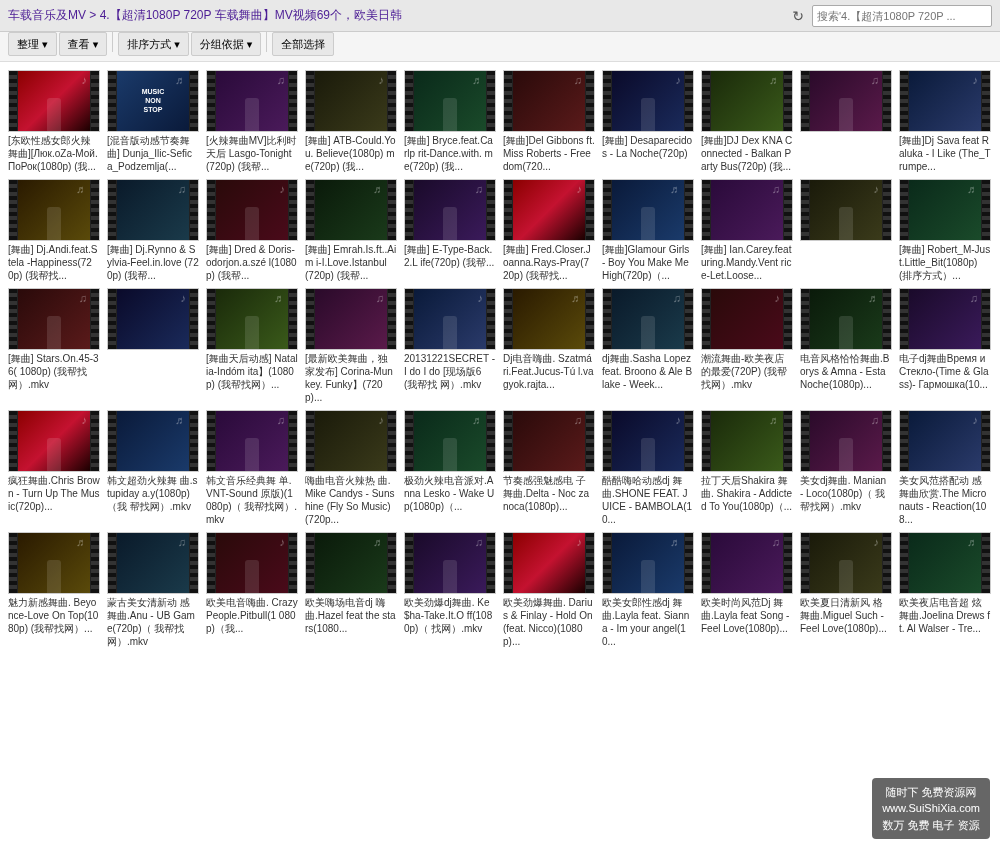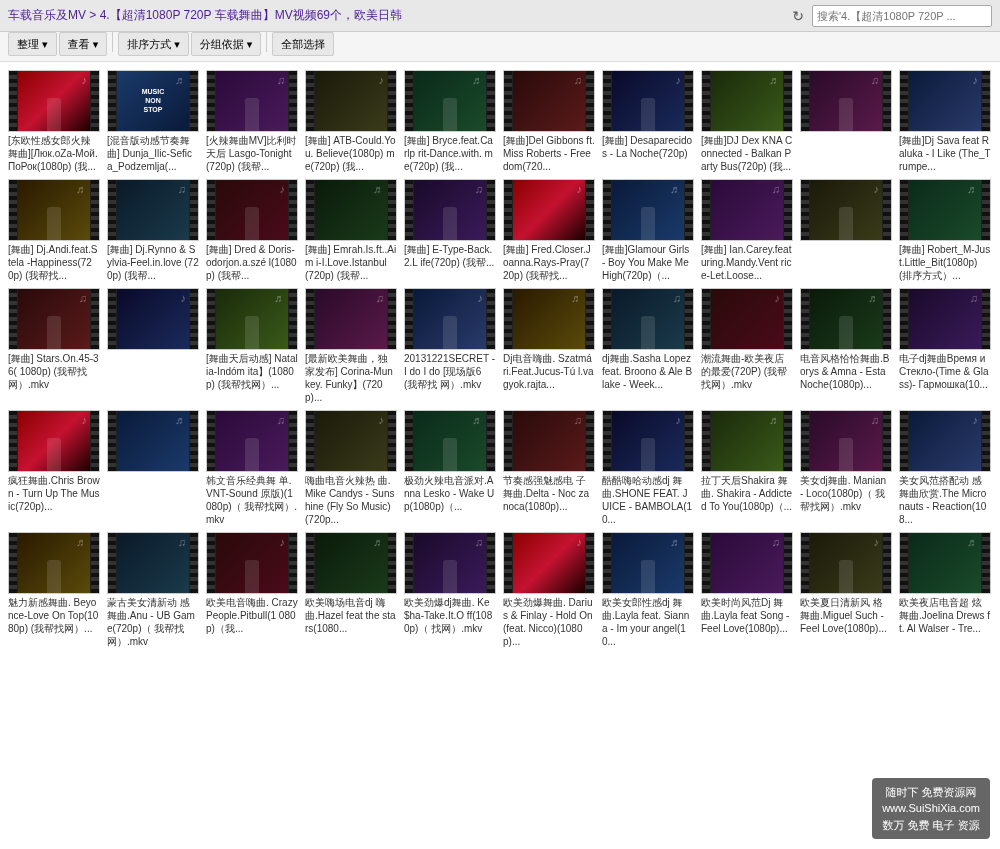--- a/index.html
+++ b/index.html
@@ -476,20 +476,21 @@
           </div>
         </div>
         <div class="video-label">疯狂舞曲.Chris Brown - Turn Up The Music(720p)...</div>
       </div>
       <div class="video-item">
         <div class="video-thumb">
           <div class="thumb-inner t2" style="background: linear-gradient(135deg, rgb(10, 26, 58), rgb(26, 58, 106));">
             <div style="position: absolute; top: 3px; right: 3px; color: rgba(255, 255, 255, 0.35); font-size: 11px; z-index: 3;">♬</div>
           </div>
         </div>
+        <div class="video-label">韩文超劲火辣舞 曲.stupiday a.y(1080p)（我 帮找网）.mkv</div>
       </div>
       <div class="video-item">
         <div class="video-thumb">
           <div class="thumb-inner t3" style="background: linear-gradient(135deg, rgb(42, 10, 58), rgb(74, 26, 90));">
             <div style="position: absolute; top: 3px; right: 3px; color: rgba(255, 255, 255, 0.35); font-size: 11px; z-index: 3;">♫</div>
             <div style="position: absolute; bottom: 0px; left: 40%; width: 20%; height: 55%; background: rgba(255, 255, 255, 0.12); border-radius: 3px 3px 0px 0px;"></div>
           </div>
         </div>
         <div class="video-label">韩文音乐经典舞 单.VNT-Sound 原版)(1080p)（ 我帮找网）.mkv</div>
       </div>

